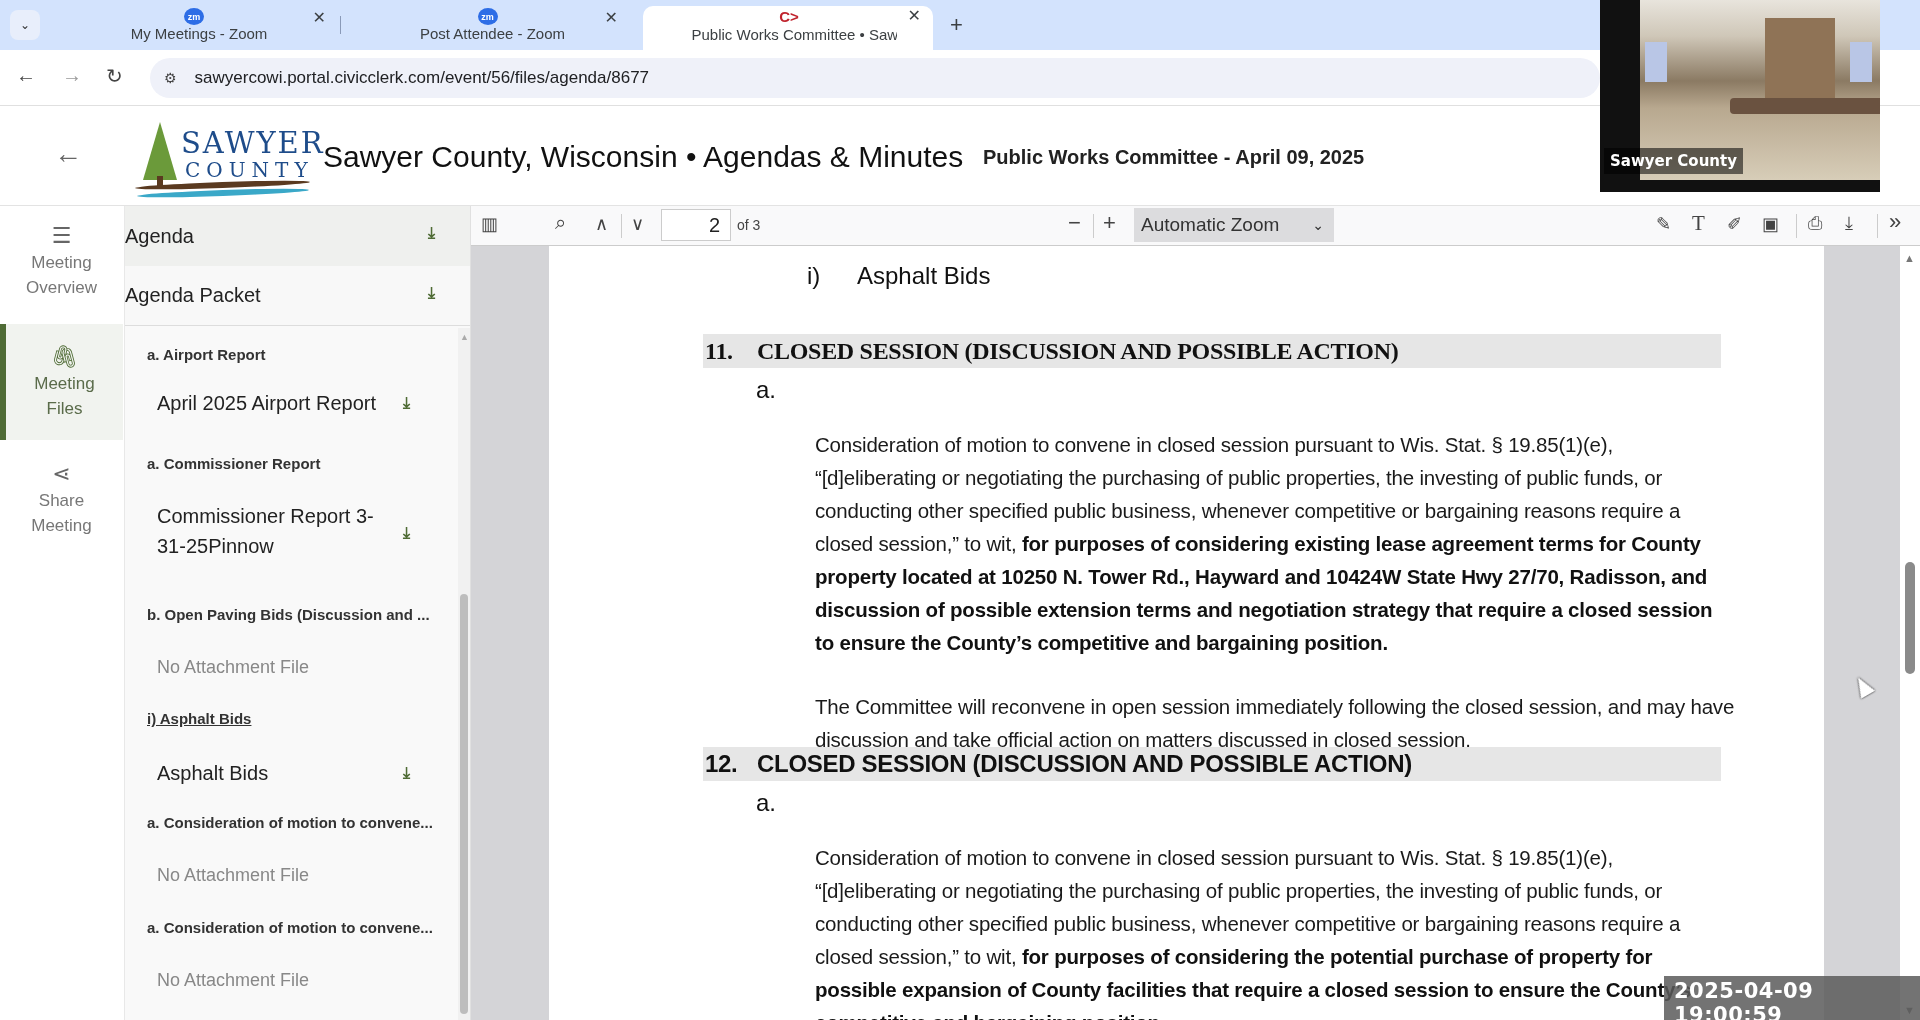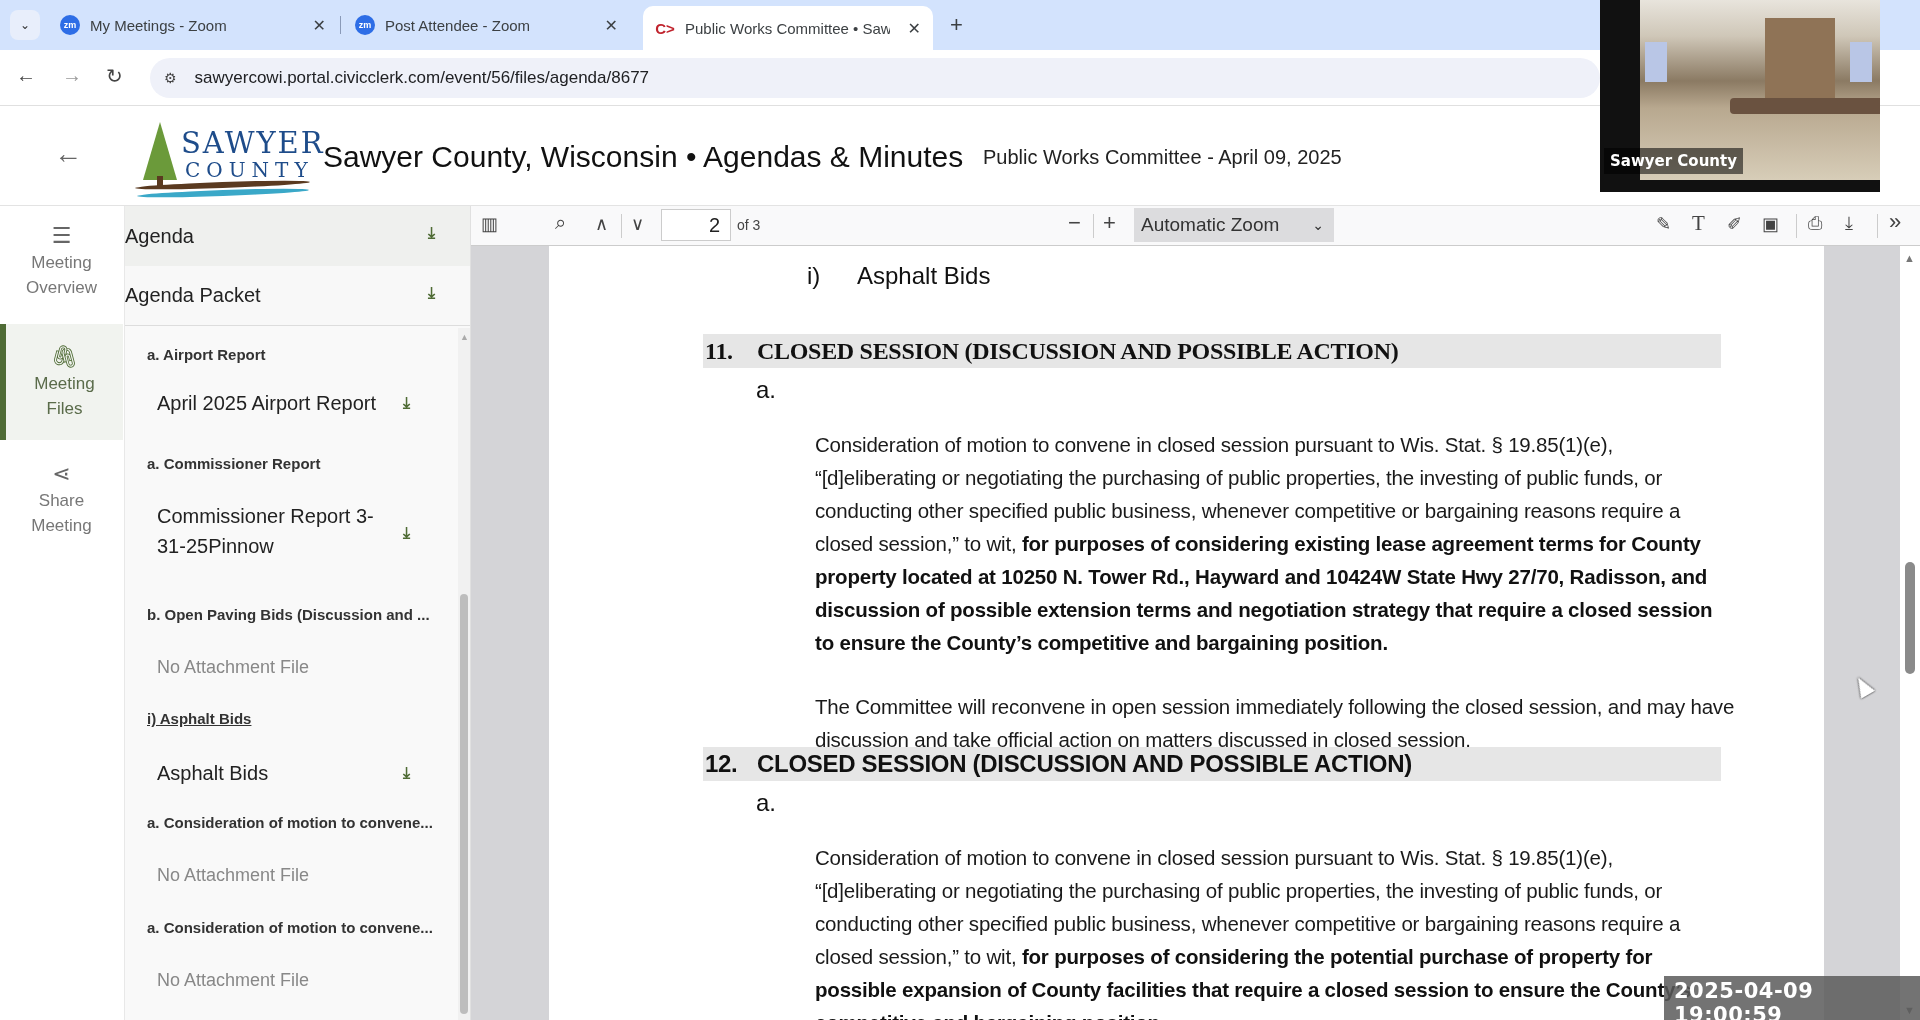--- a/index.html
+++ b/index.html
@@ -1,21 +1,21 @@
 <!DOCTYPE html>
 <html><head>
 <meta charset="utf-8">
 <style>
   * { box-sizing: border-box; margin: 0; padding: 0; }
   html, body { width: 1920px; height: 1020px; overflow: hidden; background: #fff; font-family: "Liberation Sans", sans-serif; color: #202124; }
 
   
   #tabstrip { position: absolute; left: 0; top: 0; width: 1920px; height: 50px; background: #d3e3fd; }
   .tab-search { position: absolute; left: 10px; top: 10px; width: 30px; height: 30px; border-radius: 8px; background: #e8eefb; display:flex; align-items:center; justify-content:center; font-size: 12px; color:#333; }
-  .tab { position: absolute; top: 8px; height: 34px; display: flex; align-items: center; font-size: 15px; color: #3c4043; }
+  .tab { position: absolute; top: 8px; height: 34px; display: flex; align-items: center; font-size: 15px; color: #3c4043; flex-direction: column; }
   .tab .fav { width: 20px; height: 20px; border-radius: 50%; background: #2d6de6; color: #fff; font-size: 9px; font-weight: bold; display: flex; align-items: center; justify-content: center; margin-right: 10px; }
   .tab .fav.cp { background: transparent; color: #c0232d; font-size: 15px; font-weight: bold; border-radius: 0; }
   .tab .close { position: absolute; right: 12px; font-size: 16px; color: #3c4043; }
   .tab.active { background: #fff; border-radius: 10px 10px 0 0; top: 6px; height: 44px; }
   .tab-sep { position: absolute; top: 16px; width: 1px; height: 18px; background: #8a9ab8; }
   .new-tab { position: absolute; left: 950px; top: 12px; font-size: 22px; color: #3c4043; }
 
   
   #addrbar { position: absolute; left: 0; top: 50px; width: 1920px; height: 56px; background: #fff; border-bottom: 1px solid #e0e0e0; }
   .nav-btn { position: absolute; top: 14px; font-size: 20px; color: #444; }
@@ -27,21 +27,21 @@
   #appheader { position: absolute; left: 0; top: 106px; width: 1920px; height: 100px; background: #fff; border-bottom: 1px solid #e3e3e3; }
   .back-arrow { position: absolute; left: 54px; top: 32px; font-size: 28px; color: #666; }
   .logo { position: absolute; left: 135px; top: 14px; width: 180px; height: 80px; }
   .logo .tree { position: absolute; left: 8px; top: 2px; width: 0; height: 0; border-left: 17px solid transparent; border-right: 17px solid transparent; border-bottom: 58px solid #6b9a3a; }
   .logo .trunk { position: absolute; left: 22px; top: 56px; width: 6px; height: 10px; background: #5a3a20; }
   .logo .w1 { position: absolute; left: 0; top: 62px; width: 175px; height: 6px; border-radius: 50%; background: #5a3a20; transform: rotate(-2deg); }
   .logo .w2 { position: absolute; left: 2px; top: 70px; width: 172px; height: 6px; border-radius: 50%; background: #3aa8c8; transform: rotate(-2deg); }
   .logo .sawyer { position: absolute; left: 46px; top: 6px; font-family: "DejaVu Serif", serif; font-size: 29px; letter-spacing: 2px; color: #1e4c8a; }
   .logo .county { position: absolute; left: 50px; top: 38px; font-family: "DejaVu Serif", serif; font-size: 20px; letter-spacing: 6px; color: #1e4c8a; }
   .site-title { position: absolute; left: 323px; top: 34px; font-size: 30px; color: #111; }
-  .meeting-title { position: absolute; left: 983px; top: 40px; font-size: 20px; color: #222; }
+  .meeting-title { position: absolute; left: 983px; top: 40px; font-size: 20px; color: #222; font-weight: bold; }
 
   
   #video { position: absolute; left: 1600px; top: 0; width: 280px; height: 192px; background: #111; overflow: hidden; padding-left: 16px; }
   #video .room { position: absolute; left: 40px; top: 0; width: 240px; height: 180px; background: linear-gradient(#e8e4dc 0%, #cfc7b8 20%, #8b7a63 45%, #b8a88f 60%, #d7cdb8 100%); }
   #video .wall { position: absolute; left: 125px; top: 18px; width: 70px; height: 80px; background: #8f7356; }
   #video .screenL { position: absolute; left: 45px; top: 42px; width: 22px; height: 40px; background: #b9c6e6; }
   #video .screenR { position: absolute; left: 250px; top: 42px; width: 22px; height: 40px; background: #b9c6e6; }
   #video .desk { position: absolute; left: 90px; top: 98px; width: 160px; height: 16px; background: #6a5240; border-radius: 4px; }
   #video .label { position: absolute; left: 4px; top: 148px; background: rgba(0,0,0,0.55); color: #fff; font-size: 15px; padding: 4px 6px; font-weight: bold; font-family: "DejaVu Sans", sans-serif; }
 

